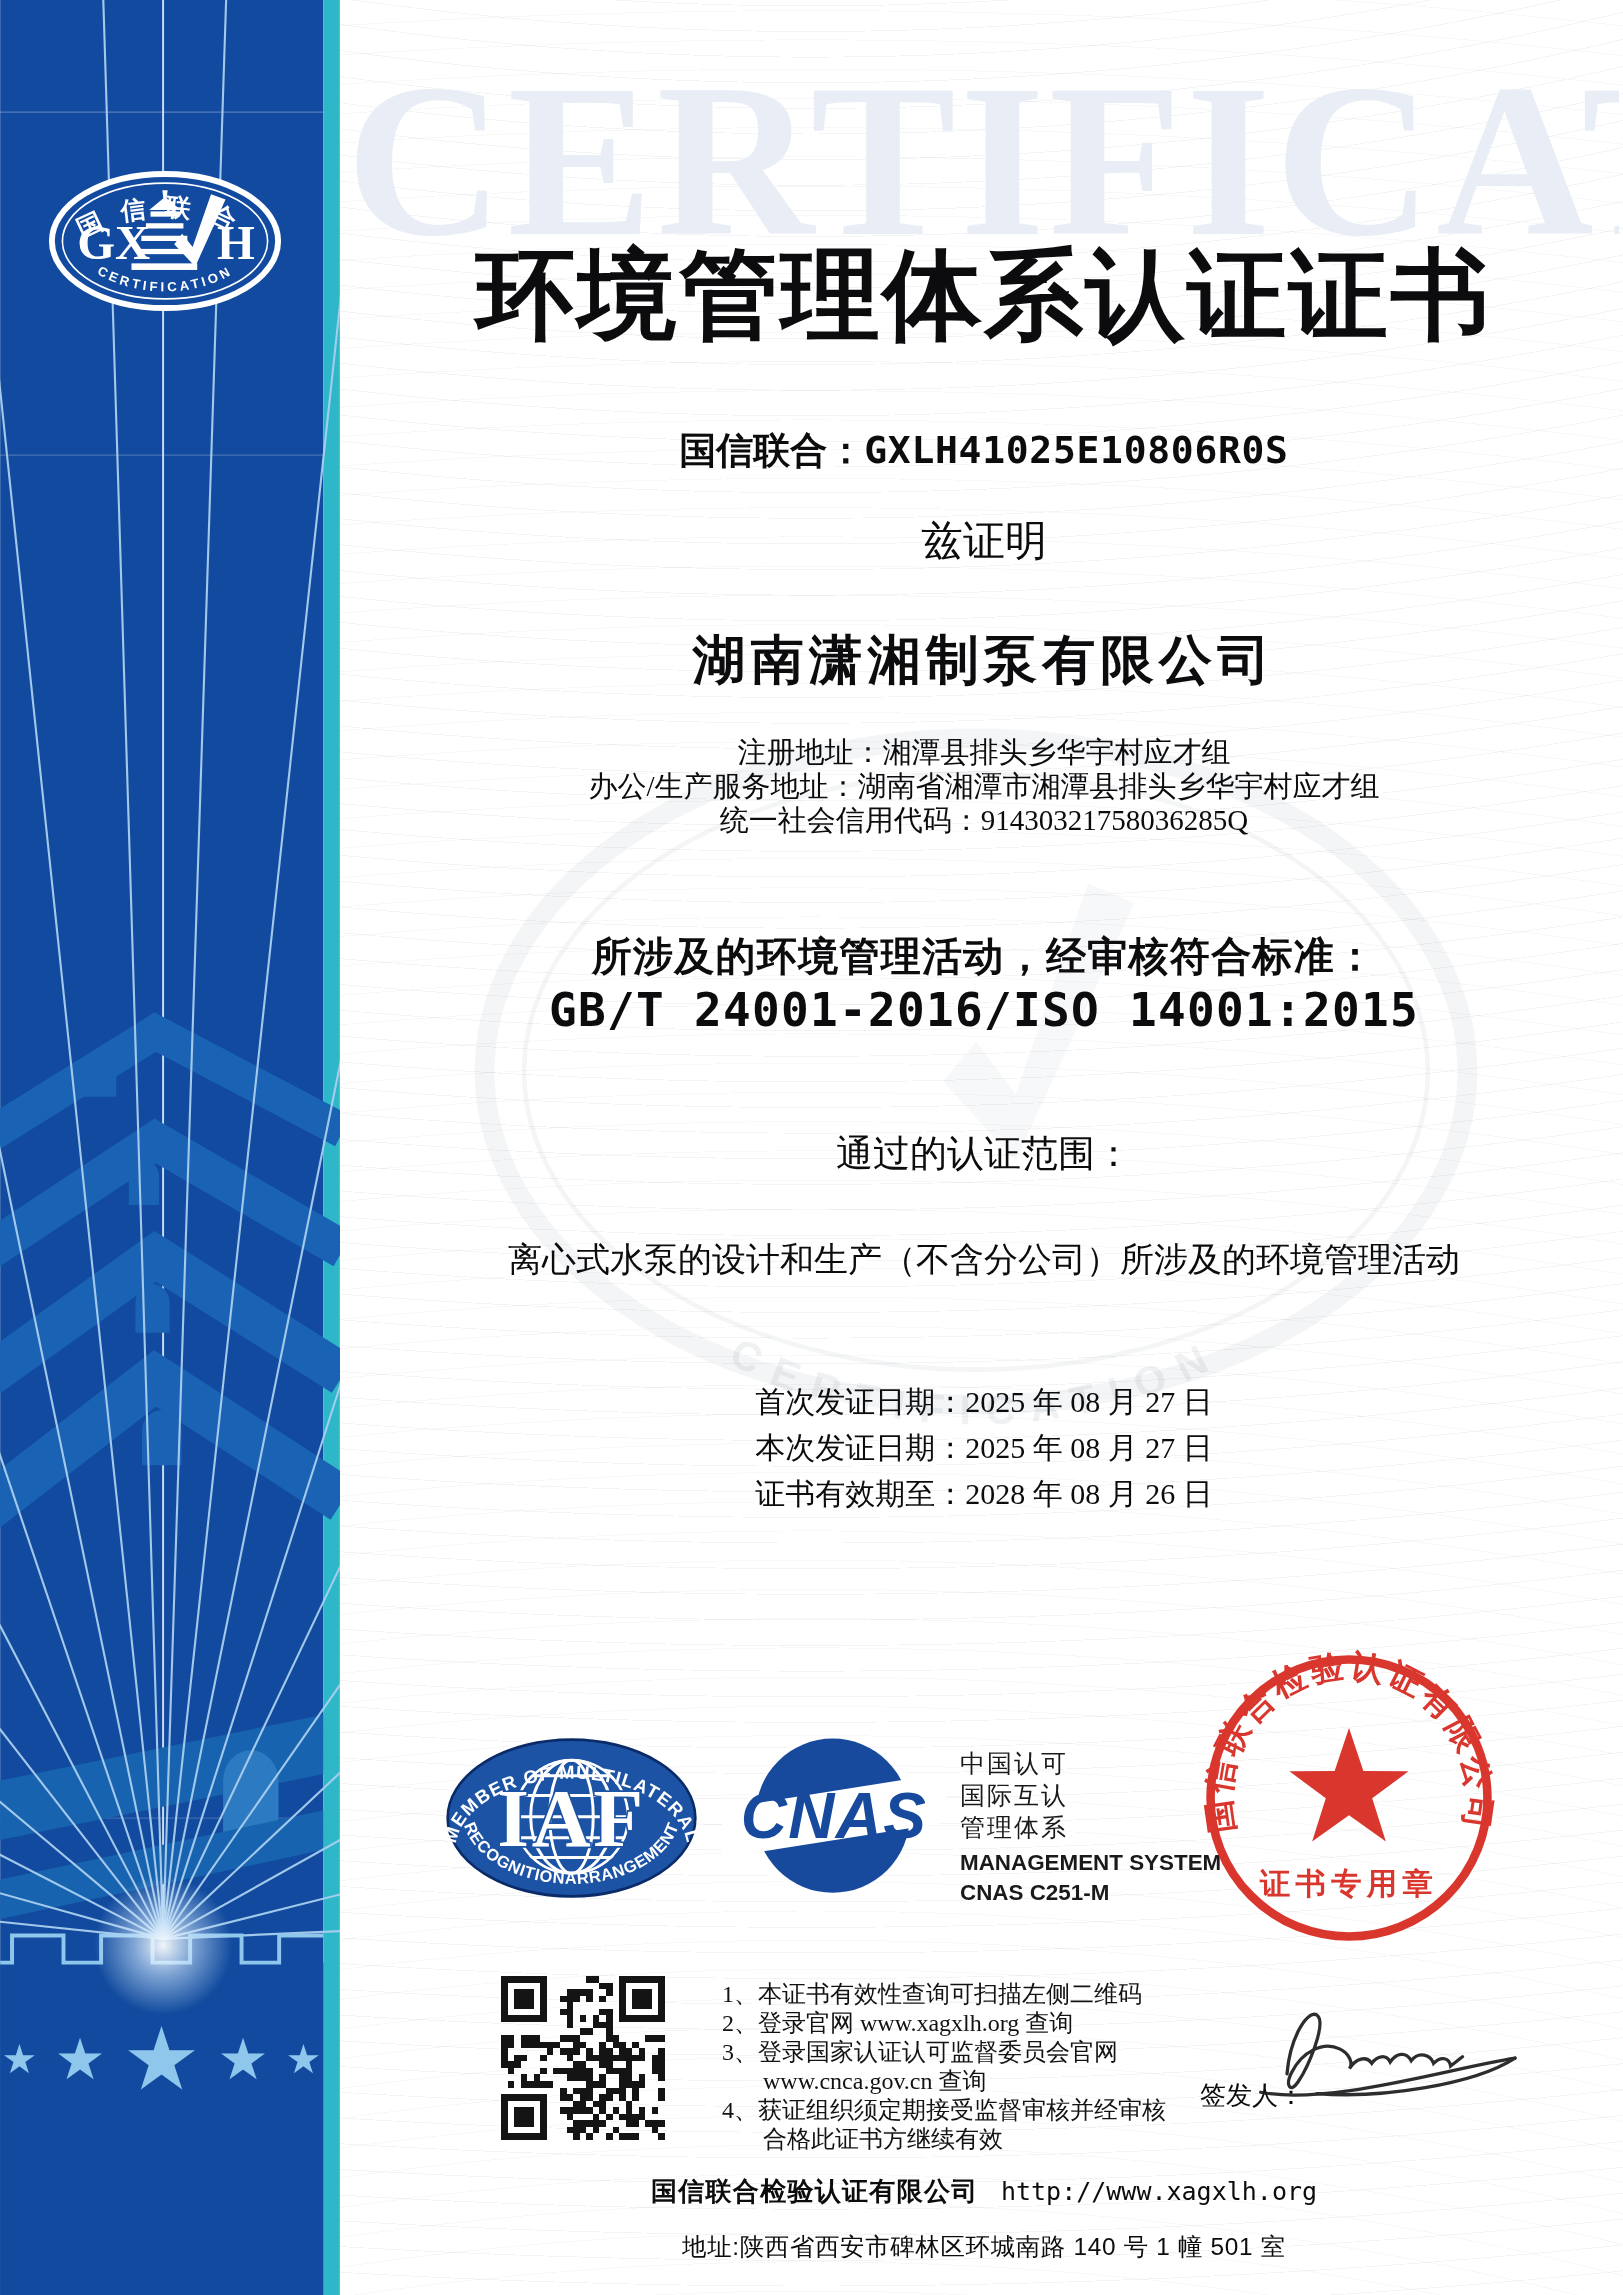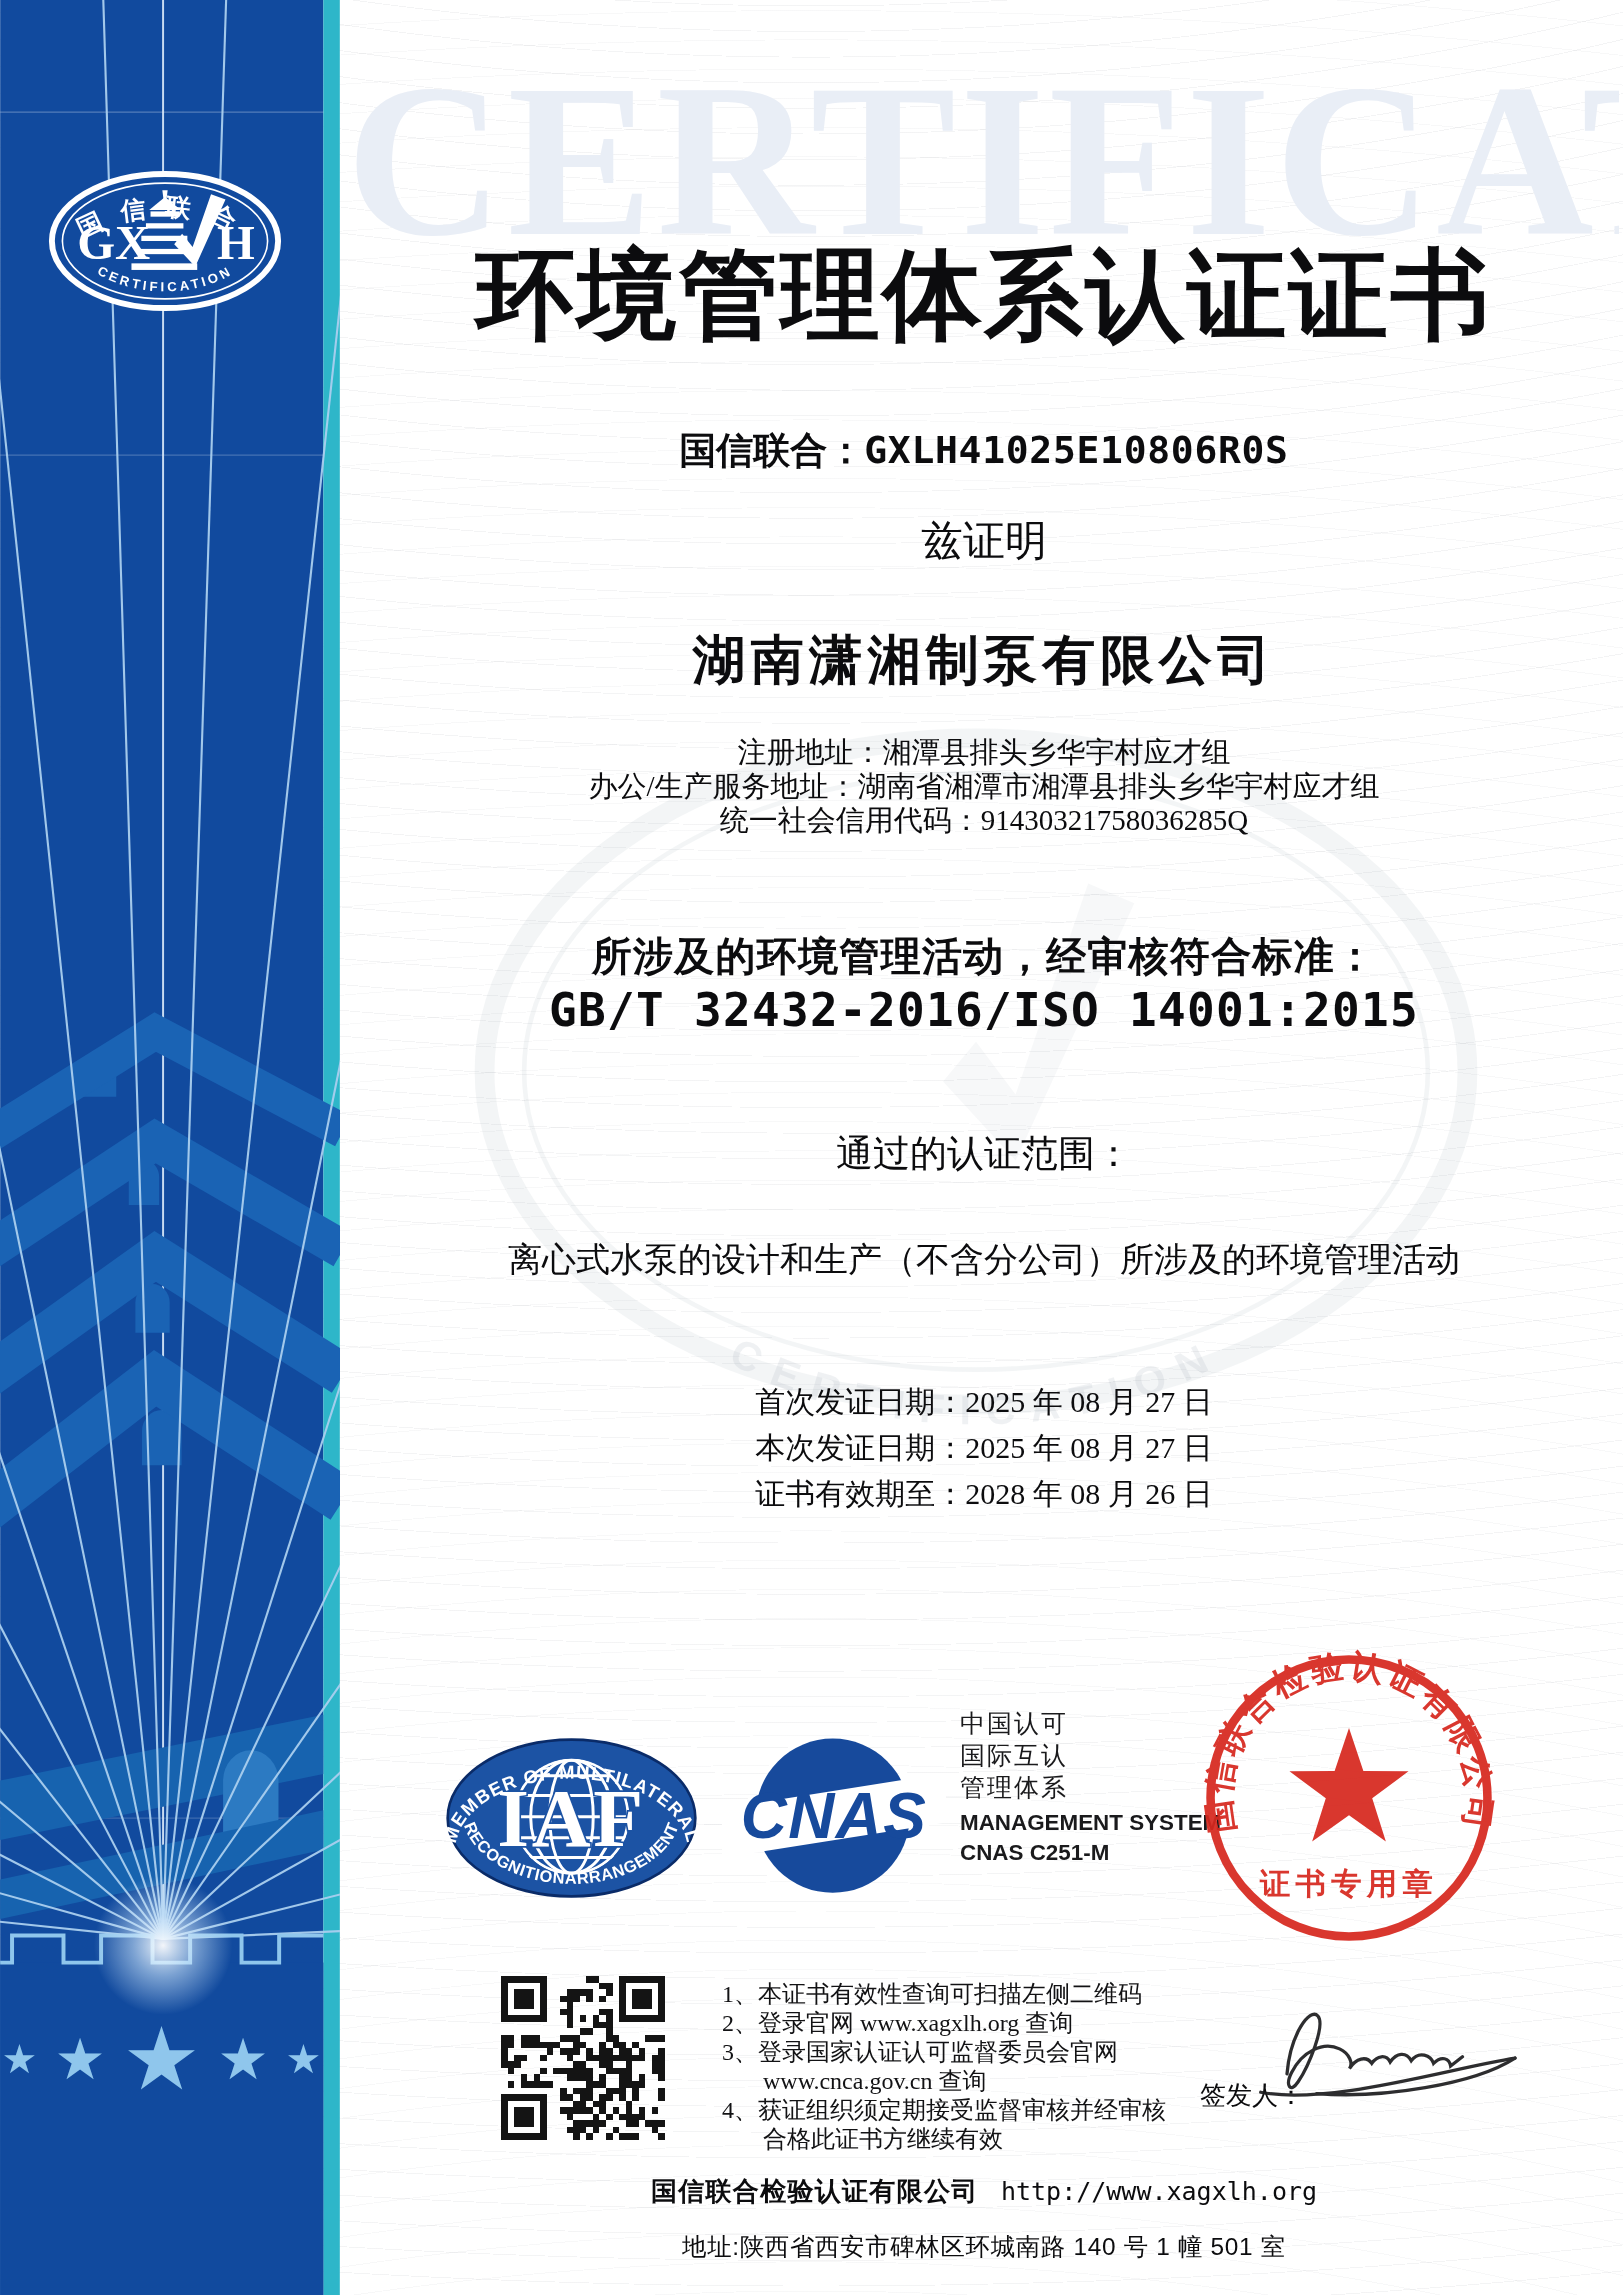--- a/index.html
+++ b/index.html
@@ -45,21 +45,21 @@
   #dates .row{font-size:30px; line-height:46px;}
   #notes{left:722px; top:1980px; width:501px;}
   .note-line{font-size:24px; line-height:29px; color:#121214;}
   .note-line.indent{padding-left:41px;}
   #issuer{left:1185px; top:2078px; font-size:26px;}
   #footer1{top:2174px; font-size:26px;}
   #footer1 .co{font-weight:bold; letter-spacing:1.3px;}
   #footer1 .url{font-family:"DejaVu Sans Mono",monospace; font-size:25px; margin-left:22.4px;}
   #footer2{top:2231px; font-size:24.4px; letter-spacing:0.7px;}
 
-  #cnas-block{left:960px; top:1708px;}
+  #cnas-block{left:960px; top:1748px;}
   .cnas-cn{font-size:25px; line-height:32px; color:#1a1a1c; letter-spacing:2px;
            font-family:"Liberation Serif",serif;}
   .cnas-en{font-size:22.4px; line-height:30px; font-weight:bold; color:#1a1a1c;}
   #cnas-block .gap{height:4px;}
 
   svg text{user-select:none;}
 </style>
 </head>
 <body>
 
@@ -174,21 +174,21 @@
   <div id="company" class="abs ctr hei ink">湖南潇湘制泵有限公司</div>
 
   <div id="addresses" class="abs ctr kai ink">
     <div class="addr-line">注册地址：湘潭县排头乡华宇村应才组</div>
     <div class="addr-line">办公/生产服务地址：湖南省湘潭市湘潭县排头乡华宇村应才组</div>
     <div class="addr-line">统一社会信用代码：91430321758036285Q</div>
   </div>
 
   <div id="std-intro" class="abs ctr hei ink">所涉及的环境管理活动，经审核符合标准：</div>
 
-  <div id="std" class="abs ctr mono ink">GB/T 32432-2016/ISO 14001:2015</div>
+  <div id="std" class="abs ctr mono ink">GB/T 24001-2016/ISO 14001:2015</div>
 
   <div id="scope-intro" class="abs ctr kai ink">通过的认证范围：</div>
 
   <div id="scope" class="abs ctr kai ink">离心式水泵的设计和生产（不含分公司）所涉及的环境管理活动</div>
 
   <div id="dates" class="abs ctr kai ink">
     <div class="block">
       <div class="row"><span>首次发证日期：</span><span>2025 年 08 月 27 日</span></div>
       <div class="row"><span>本次发证日期：</span><span>2025 年 08 月 27 日</span></div>
       <div class="row"><span>证书有效期至：</span><span>2028 年 08 月 26 日</span></div>

